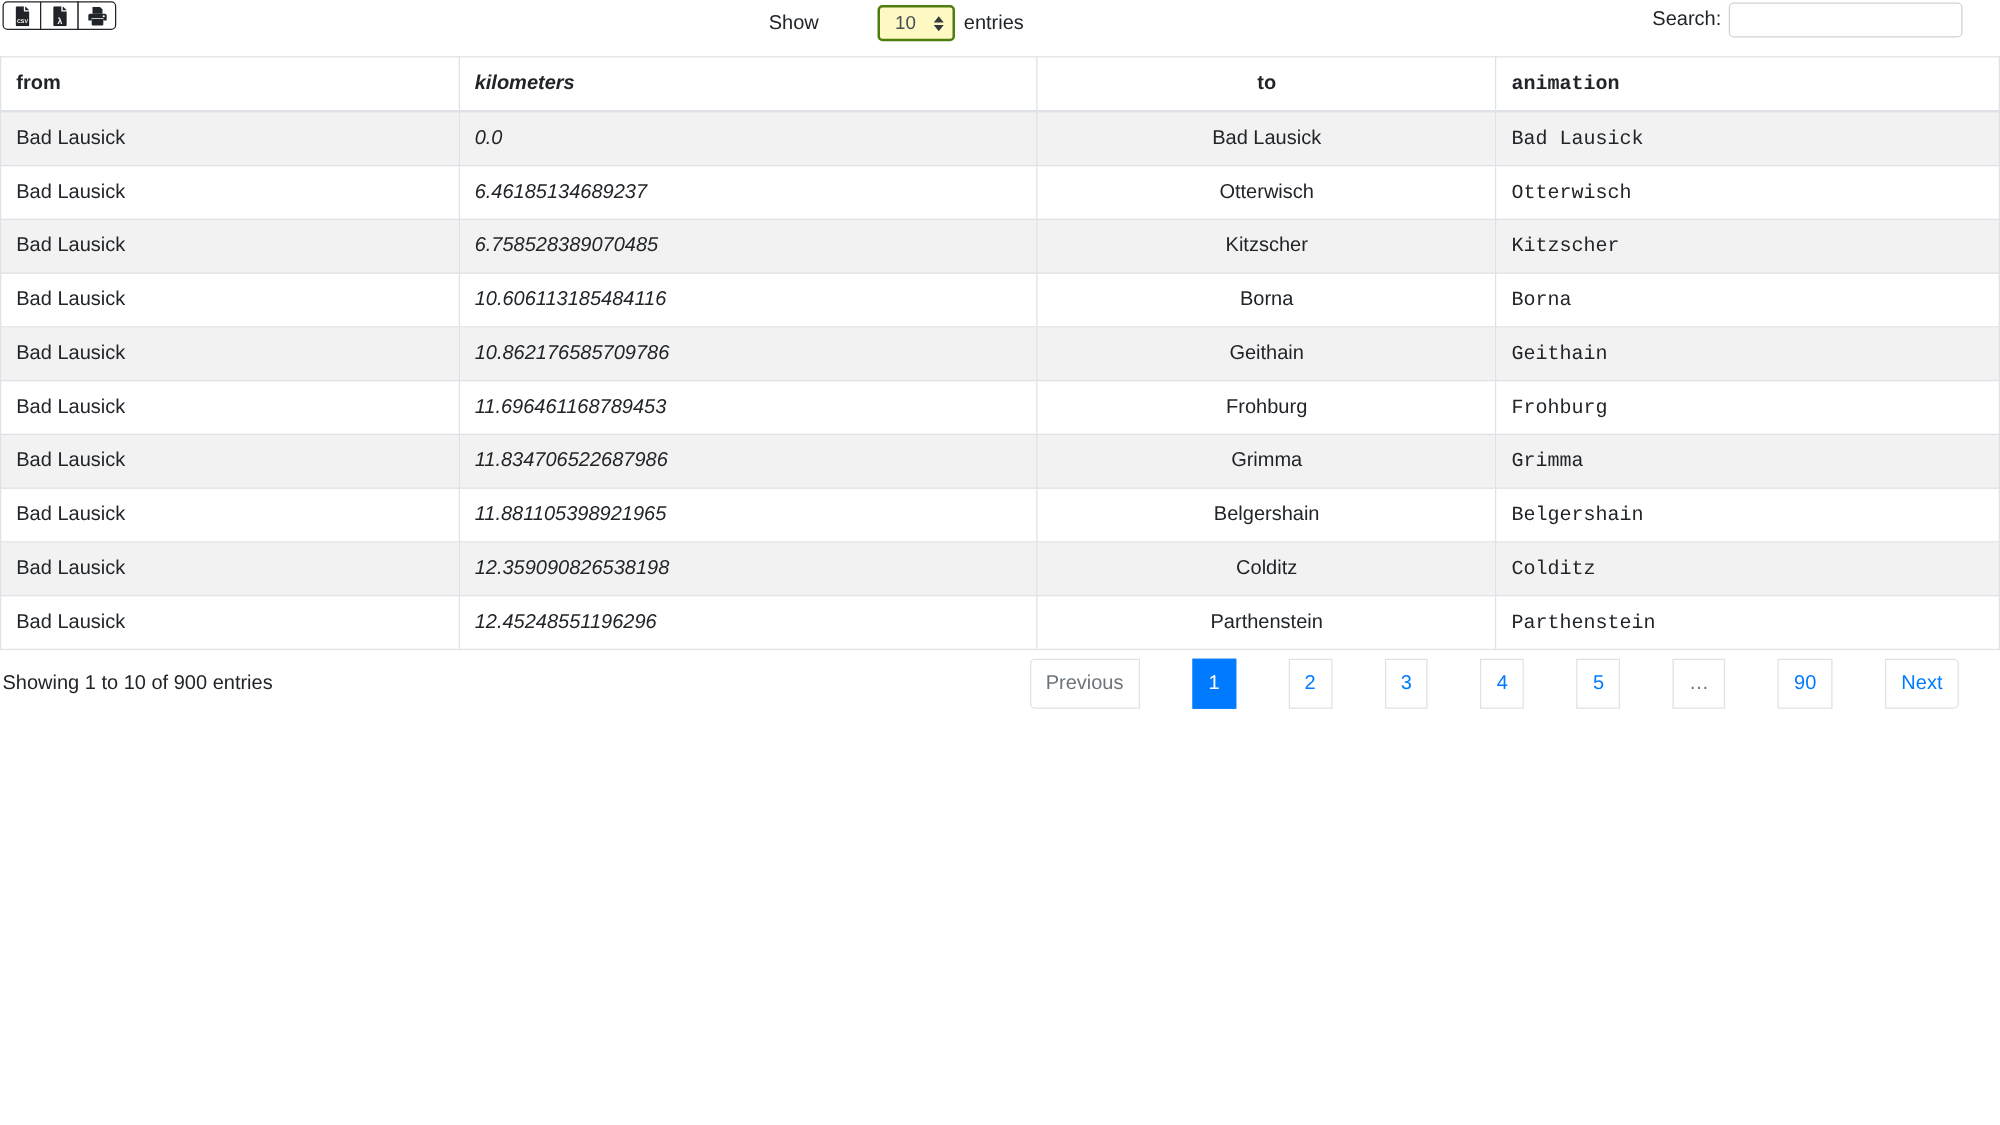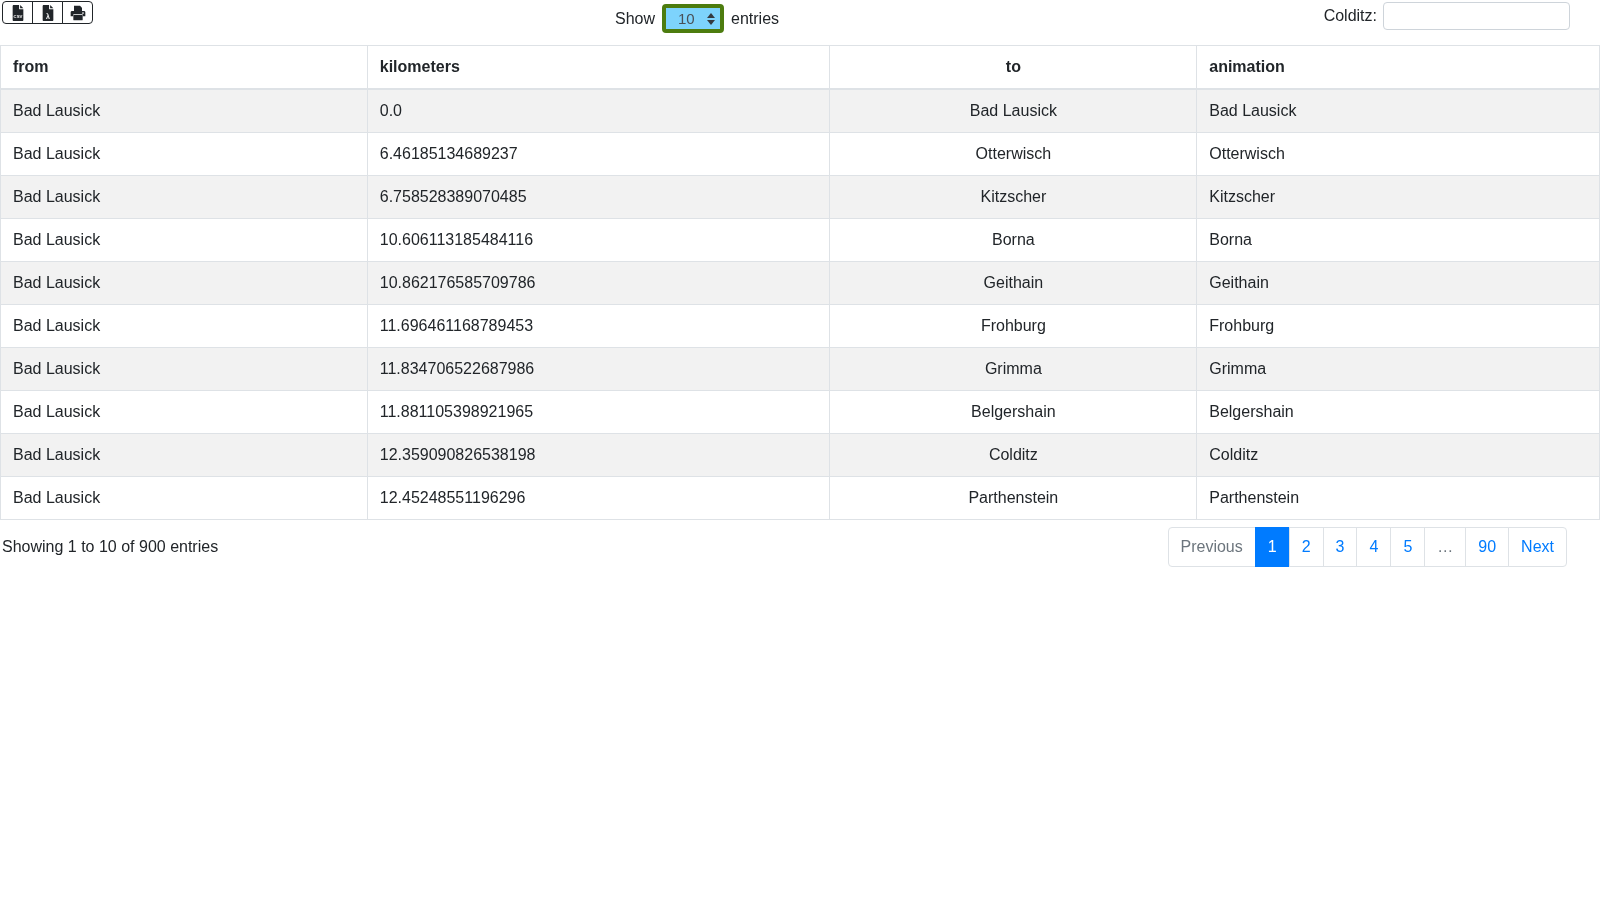--- a/index.html
+++ b/index.html
@@ -37,24 +37,25 @@
     position: absolute; left: 615px; top: 4px;
     display: flex; align-items: center;
   }
   .length-ctl .lbl { color: #212529; }
   .select-wrap { position: relative; margin: 0 7px; }
   .page-length-select {
     appearance: none; -webkit-appearance: none;
     width: 62px; height: 29px;
     padding: 2px 24px 2px 12px;
     font-size: 15px; color: #495057;
-    background: #7dd3fc;
-    border: 4px solid #4d7c0f;
+    background: #fef9c3;
+    border: 2px solid #4d7c0f;
     border-radius: 4px;
     font-family: "Liberation Sans", sans-serif;
+    margin-left: 40px;
   }
   .select-arrows {
     position: absolute; right: 9px; top: 50%;
     transform: translateY(-50%);
     display: flex; flex-direction: column; align-items: center;
     pointer-events: none;
   }
   .select-arrows .up {
     width: 0; height: 0;
     border-left: 4px solid transparent; border-right: 4px solid transparent;
@@ -93,36 +94,36 @@
     line-height: 20px;
     text-align: left;
     font-size: 16px;
     vertical-align: middle;
   }
   .data-table thead th {
     font-weight: bold;
     border-bottom: 2px solid #dee2e6;
   }
   .data-table th:nth-child(1), .data-table td:nth-child(1) { width: 367px; }
-  .data-table th:nth-child(2), .data-table td:nth-child(2) { width: 463px; }
+  .data-table th:nth-child(2), .data-table td:nth-child(2) { width: 463px; font-style: italic; }
   .data-table th:nth-child(3), .data-table td:nth-child(3) { width: 367px; text-align: center; }
-  .data-table th:nth-child(4), .data-table td:nth-child(4) { width: 403px; }
+  .data-table th:nth-child(4), .data-table td:nth-child(4) { width: 403px; font-family: Liberation Mono, monospace; }
   .data-table tbody tr:nth-child(odd) { background: #f2f2f2; }
   .data-table tbody tr:nth-child(even) { background: #ffffff; }
 
   
   .bottom-bar {
     display: flex; justify-content: space-between; align-items: center;
     margin-top: 7px;
   }
   .info { margin-left: 2px; color: #212529; }
 
   .pagination {
     display: flex; list-style: none;
-    margin: 0 33px 0 0; padding: 0;
+    margin: 0 33px 0 0; padding: 0; gap: 43px;
   }
   .page-item { margin-left: -1px; }
   .page-item:first-child { margin-left: 0; }
   .page-link {
     display: block;
     padding: 9px 12px;
     line-height: 20px;
     font-size: 16px;
     color: #007bff;
     background: #ffffff;
@@ -184,21 +185,21 @@
         <select class="page-length-select"><option>10</option></select>
         <span class="select-arrows">
           <span class="up"></span>
             <span class="down"></span>
         </span>
       </span>
       <span class="lbl">entries</span>
     </div>
 
     <div class="filter-ctl">
-      <span class="lbl">Colditz:</span>
+      <span class="lbl">Search:</span>
       <input type="text" class="search-input" value="" style="">
     </div>
 
   </div>
 
   <table class="data-table">
     <thead>
       <tr>
         <th>from</th>
         <th>kilometers</th>

